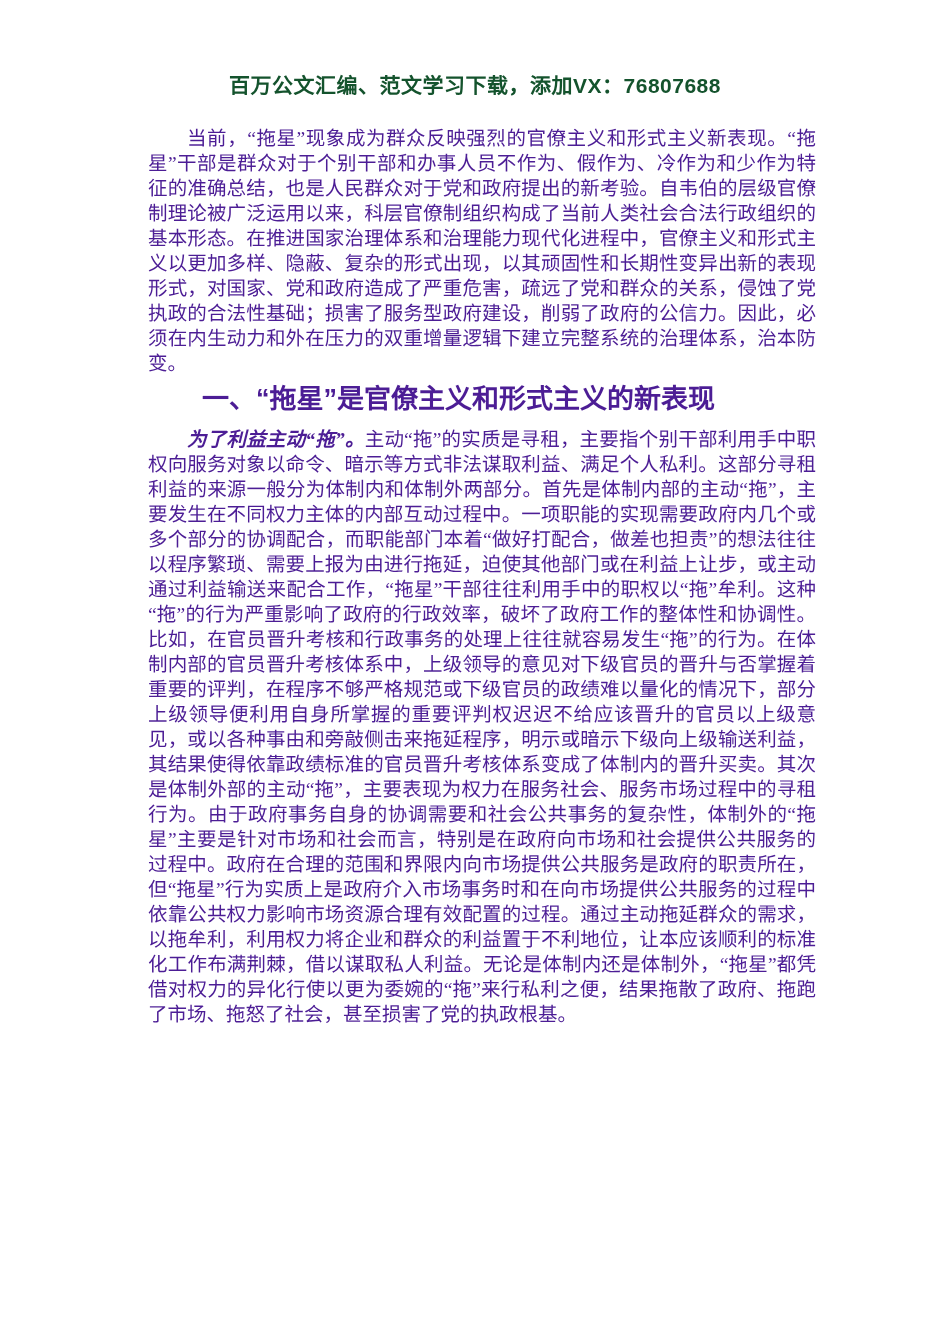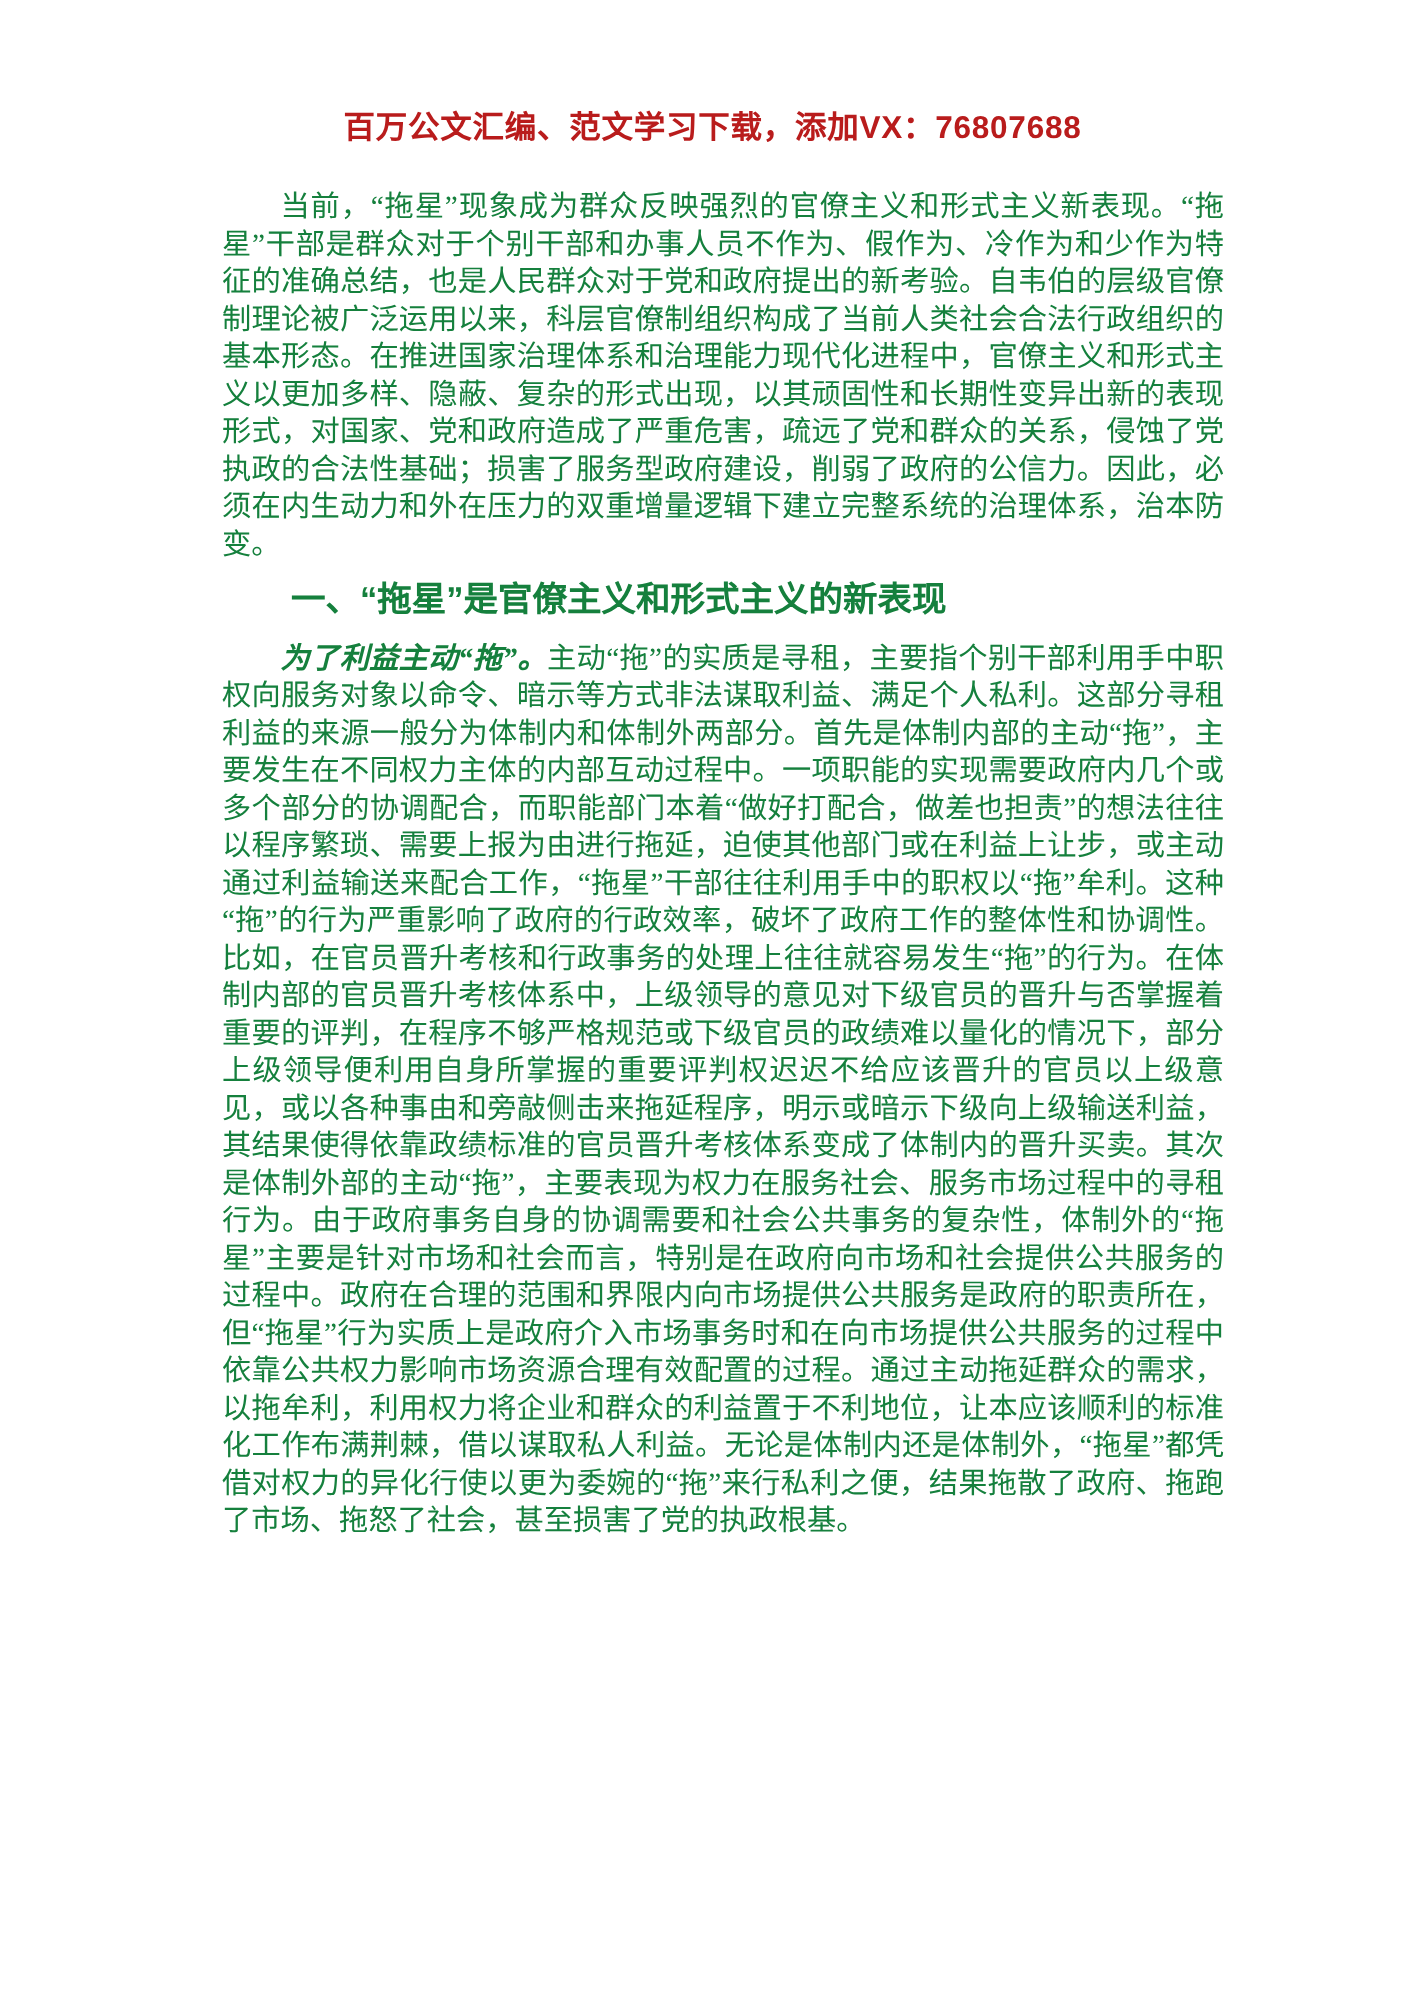--- a/index.html
+++ b/index.html
@@ -32,38 +32,38 @@
     text-align: justify;
     text-justify: inter-ideograph;
   }
   .doc-body p {
     margin: 0 0 9px 0;
     text-indent: 2em;
   }
   .doc-body h2 {
     margin: 8px 0 14px 0;
     text-indent: 2em;
-    font-size: 23px;
+    font-size: 27px;
     line-height: 28px;
     font-weight: bold;
     font-family: "Liberation Sans", "DejaVu Sans", sans-serif;
   }
   .bold-lead {
     font-weight: bold;
     font-style: italic;
   }
 </style>
 </head>
 <body>
 
 <div class="page">
 
-  <div class="promo-header" style="color: #b91c1c;">百万公文汇编、范文学习下载，添加VX：76807688</div>
+  <div class="promo-header" style="color: #14532d;">百万公文汇编、范文学习下载，添加VX：76807688</div>
 
-  <div class="doc-body" style="color: #15803d;">
+  <div class="doc-body" style="color: #4c1d95;">
 
     <p>当前，“拖星”现象成为群众反映强烈的官僚主义和形式主义新表现。“拖星”干部是群众对于个别干部和办事人员不作为、假作为、冷作为和少作为特征的准确总结，也是人民群众对于党和政府提出的新考验。自韦伯的层级官僚制理论被广泛运用以来，科层官僚制组织构成了当前人类社会合法行政组织的基本形态。在推进国家治理体系和治理能力现代化进程中，官僚主义和形式主义以更加多样、隐蔽、复杂的形式出现，以其顽固性和长期性变异出新的表现形式，对国家、党和政府造成了严重危害，疏远了党和群众的关系，侵蚀了党执政的合法性基础；损害了服务型政府建设，削弱了政府的公信力。因此，必须在内生动力和外在压力的双重增量逻辑下建立完整系统的治理体系，治本防变。</p>
 
     <h2>一、“拖星”是官僚主义和形式主义的新表现</h2>
 
 
     <p><span class="bold-lead">为了利益主动“拖”。</span><span>主动“拖”的实质是寻租，主要指个别干部利用手中职权向服务对象以命令、暗示等方式非法谋取利益、满足个人私利。这部分寻租利益的来源一般分为体制内和体制外两部分。首先是体制内部的主动“拖”，主要发生在不同权力主体的内部互动过程中。一项职能的实现需要政府内几个或多个部分的协调配合，而职能部门本着“做好打配合，做差也担责”的想法往往以程序繁琐、需要上报为由进行拖延，迫使其他部门或在利益上让步，或主动通过利益输送来配合工作，“拖星”干部往往利用手中的职权以“拖”牟利。这种“拖”的行为严重影响了政府的行政效率，破坏了政府工作的整体性和协调性。比如，在官员晋升考核和行政事务的处理上往往就容易发生“拖”的行为。在体制内部的官员晋升考核体系中，上级领导的意见对下级官员的晋升与否掌握着重要的评判，在程序不够严格规范或下级官员的政绩难以量化的情况下，部分上级领导便利用自身所掌握的重要评判权迟迟不给应该晋升的官员以上级意见，或以各种事由和旁敲侧击来拖延程序，明示或暗示下级向上级输送利益，其结果使得依靠政绩标准的官员晋升考核体系变成了体制内的晋升买卖。其次是体制外部的主动“拖”，主要表现为权力在服务社会、服务市场过程中的寻租行为。由于政府事务自身的协调需要和社会公共事务的复杂性，体制外的“拖星”主要是针对市场和社会而言，特别是在政府向市场和社会提供公共服务的过程中。政府在合理的范围和界限内向市场提供公共服务是政府的职责所在，但“拖星”行为实质上是政府介入市场事务时和在向市场提供公共服务的过程中依靠公共权力影响市场资源合理有效配置的过程。通过主动拖延群众的需求，以拖牟利，利用权力将企业和群众的利益置于不利地位，让本应该顺利的标准化工作布满荆棘，借以谋取私人利益。无论是体制内还是体制外，“拖星”都凭借对权力的异化行使以更为委婉的“拖”来行私利之便，结果拖散了政府、拖跑了市场、拖怒了社会，甚至损害了党的执政根基。</span></p>
 
   </div>
 </div>

